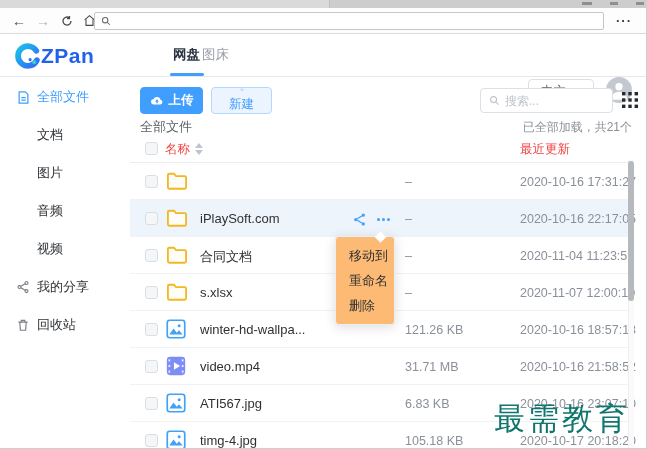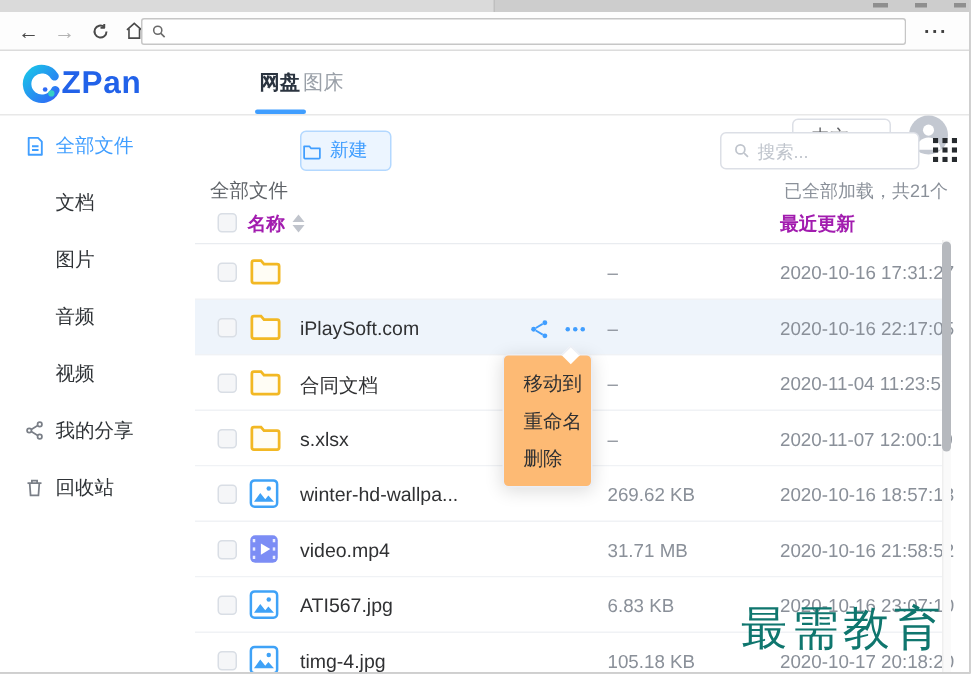--- a/index.html
+++ b/index.html
@@ -40,35 +40,35 @@
   .sideitem { position:absolute; left:0; width:130px; height:24px; display:flex; align-items:center; cursor:pointer;
               font-size:13px; color:#2f3337; }
   .sideitem .sicon { position:absolute; left:15px; width:16px; height:16px; display:flex; align-items:center; justify-content:center; }
   .sideitem .slabel { position:absolute; left:37px; white-space:nowrap; }
   .sideitem.active { color:#409eff; }
 
   
   .btn-upload { position:absolute; left:140px; top:87px; width:63px; height:27px; background:#409eff; border:1px solid #409eff;
                 border-radius:4px; color:#fff; font-size:12.5px; font-weight:bold; display:flex; align-items:center;
                 justify-content:center; gap:5px; cursor:pointer; }
-  .btn-new { position:absolute; left:200px; top:87px; width:61px; height:27px; background:#ecf5ff; border:1px solid #b3d8ff;
-             border-radius:4px; color:#409eff; font-size:12.5px; display:flex; align-items:center; justify-content:flex-start;
-             gap:5px; cursor:pointer; }
+  .btn-new { position:absolute; left:211px; top:87px; width:61px; height:27px; background:#ecf5ff; border:1px solid #b3d8ff;
+             border-radius:4px; color:#409eff; font-size:12.5px; display:flex; align-items:center; justify-content:space-between;
+             gap:5px; cursor:pointer;flex-direction:column; }
   .searchbox { position:absolute; left:480px; top:88px; width:133px; height:25px; border:1px solid #dcdfe6; border-radius:4px;
                background:#fff; display:flex; align-items:center; padding-left:8px; gap:5px; }
   .searchbox input { border:none; outline:none; width:95px; font-size:12px; color:#606266; font-family:inherit; }
   .searchbox input::placeholder { color:#bfc4cc; }
   .gridicon { position:absolute; left:621px; top:91px; width:18px; height:18px; cursor:pointer; }
 
   .crumb { position:absolute; left:140px; top:118px; font-size:13px; color:#5f6368; }
   .loadstatus { position:absolute; right:14px; top:119px; font-size:12px; color:#8a9099; }
 
   
   .thead { position:absolute; left:130px; top:136px; width:498px; height:27px; border-bottom:1px solid #e9ecf0; }
-  .thead .hlabel { position:absolute; top:5px; font-size:12.5px; color:#a21caf;font-weight:bold; }
+  .thead .hlabel { position:absolute; top:5px; font-size:12.5px; color:#ef4444; }
   .cb { position:absolute; width:13px; height:13px; border:1px solid #d9dee5; border-radius:3px; background:#f5f6f8; cursor:pointer; }
   .sortcaret { position:absolute; left:64px; top:6px; width:8px; height:14px; }
   .sortcaret i { position:absolute; left:1px; width:0; height:0; border-left:4px solid transparent; border-right:4px solid transparent; }
   .sortcaret .up { top:1px; border-bottom:5px solid #c0c4cc; }
   .sortcaret .dn { bottom:1px; border-top:5px solid #c0c4cc; }
 
   .frow { position:absolute; left:130px; width:498px; height:37px; border-bottom:1px solid #f0f2f5; cursor:pointer; background:#fff; }
   .frow.hl { background:#eef4fb; }
   .frow .cb { left:15px; top:12px; }
   .frow .ficon { position:absolute; left:36px; top:8px; width:22px; height:20px; }
@@ -207,20 +207,27 @@
       <span class="sicon">
         <svg width="14" height="14" viewBox="0 0 24 24" fill="none" stroke="#7a7f87" stroke-width="2">
           <path d="M4 7h16M9 7V4h6v3"></path>
             <path d="M6.5 7l1 14h9l1-14"></path>
         </svg>
       </span>
       <span class="slabel">回收站</span>
     </div>
   </div>
 
+  <div class="btn-upload">
+    <svg width="14" height="14" viewBox="0 0 24 24">
+      <path d="M12 5a6 6 0 0 1 5.9 4.9A4.1 4.1 0 0 1 17.7 18H6.4A4.4 4.4 0 0 1 6 9.2 6 6 0 0 1 12 5z" fill="#fff"></path>
+      <path d="M12 9l3.4 3.7h-2.3V16h-2.2v-3.3H8.6z" fill="#409eff"></path>
+    </svg>
+    <span>上传</span>
+  </div>
   <div class="btn-new">
     <svg width="14" height="14" viewBox="0 0 24 24" fill="none" stroke="#409eff" stroke-width="2">
       <path d="M3 6h6l2 2.5h10V19a1 1 0 0 1-1 1H4a1 1 0 0 1-1-1V6z" stroke-linejoin="round"></path>
     </svg>
     <span>新建</span>
   </div>
   <div class="searchbox">
     <svg width="11" height="11" viewBox="0 0 24 24" fill="none" stroke="#bfc4cc" stroke-width="2.5">
       <circle cx="10" cy="10" r="6.5"></circle>
         <path d="M15.5 15.5l5.5 5.5"></path>
@@ -322,21 +329,21 @@
   <div class="frow" style="top:311px;">
     <span class="cb"></span>
     <span class="ficon">
       <svg width="20" height="20" viewBox="0 0 24 24">
           <rect x="1.5" y="1.5" width="21" height="21" rx="3" fill="#fff" stroke="#3fa2f7" stroke-width="2"></rect>
           <circle cx="15.8" cy="8" r="1.8" fill="#3fa2f7"></circle>
           <path d="M4 18.5l5-7 4 5 2.5-3 4.5 5z" fill="#3fa2f7"></path>
         </svg>
     </span>
     <span class="fname">winter-hd-wallpa...</span>
-    <span class="fsize">269.62 KB</span>
+    <span class="fsize">121.26 KB</span>
     <span class="fdate">2020-10-16 18:57:13</span>
   </div>
 
   <div class="frow" style="top:348px;">
     <span class="cb"></span>
     <span class="ficon">
       <svg width="20" height="20" viewBox="0 0 24 24">
         <rect x="1" y="1" width="22" height="22" rx="4" fill="#7c8df5"></rect>
         <g fill="#fff" opacity=".85">
           <rect x="3" y="4" width="2" height="2.6"></rect>

